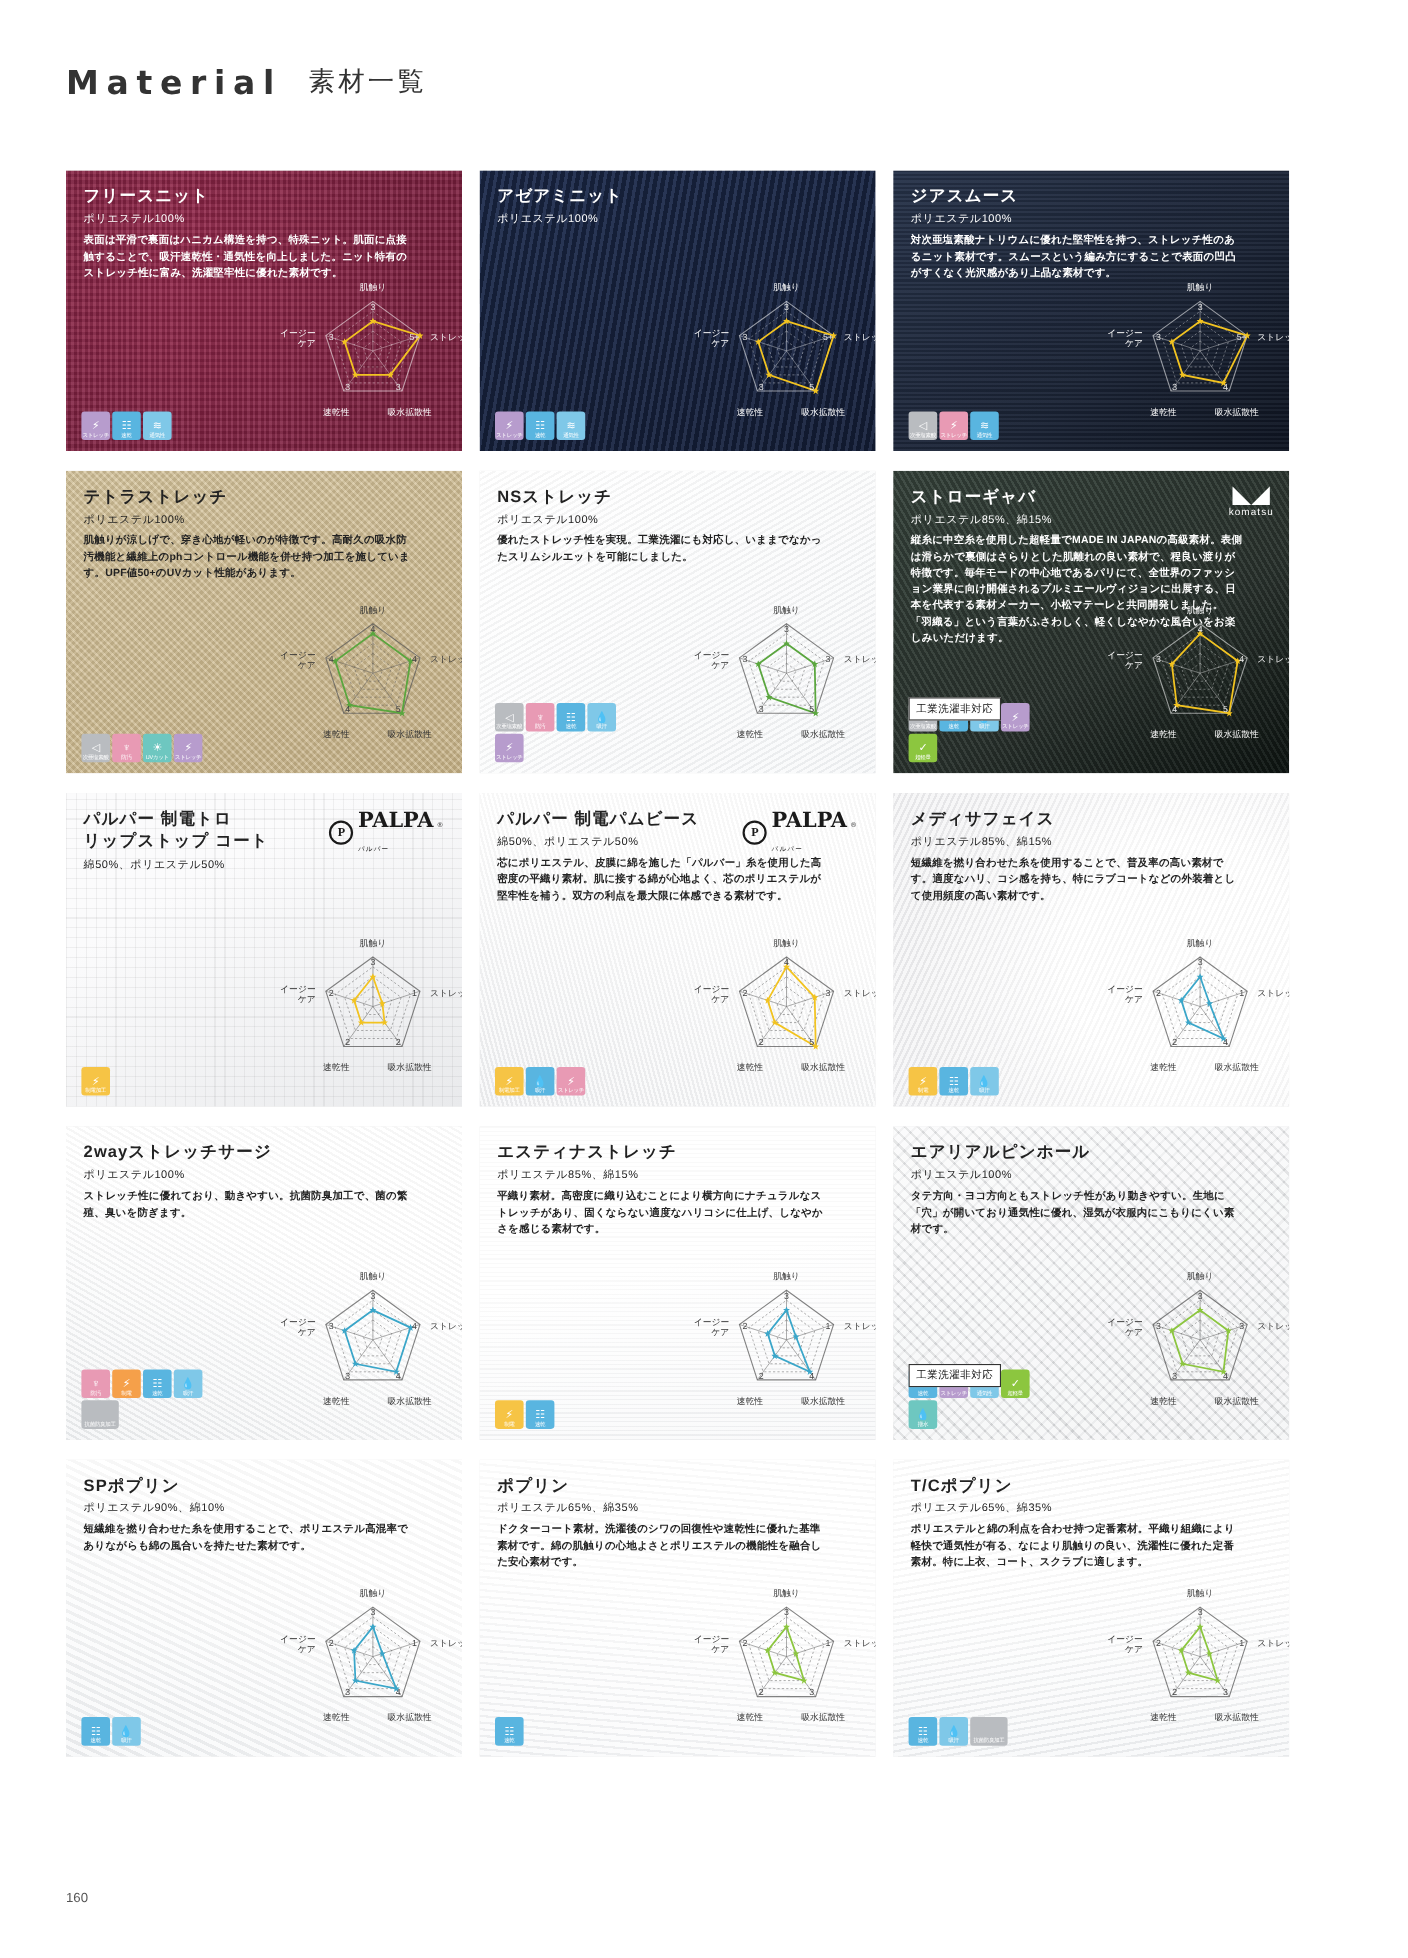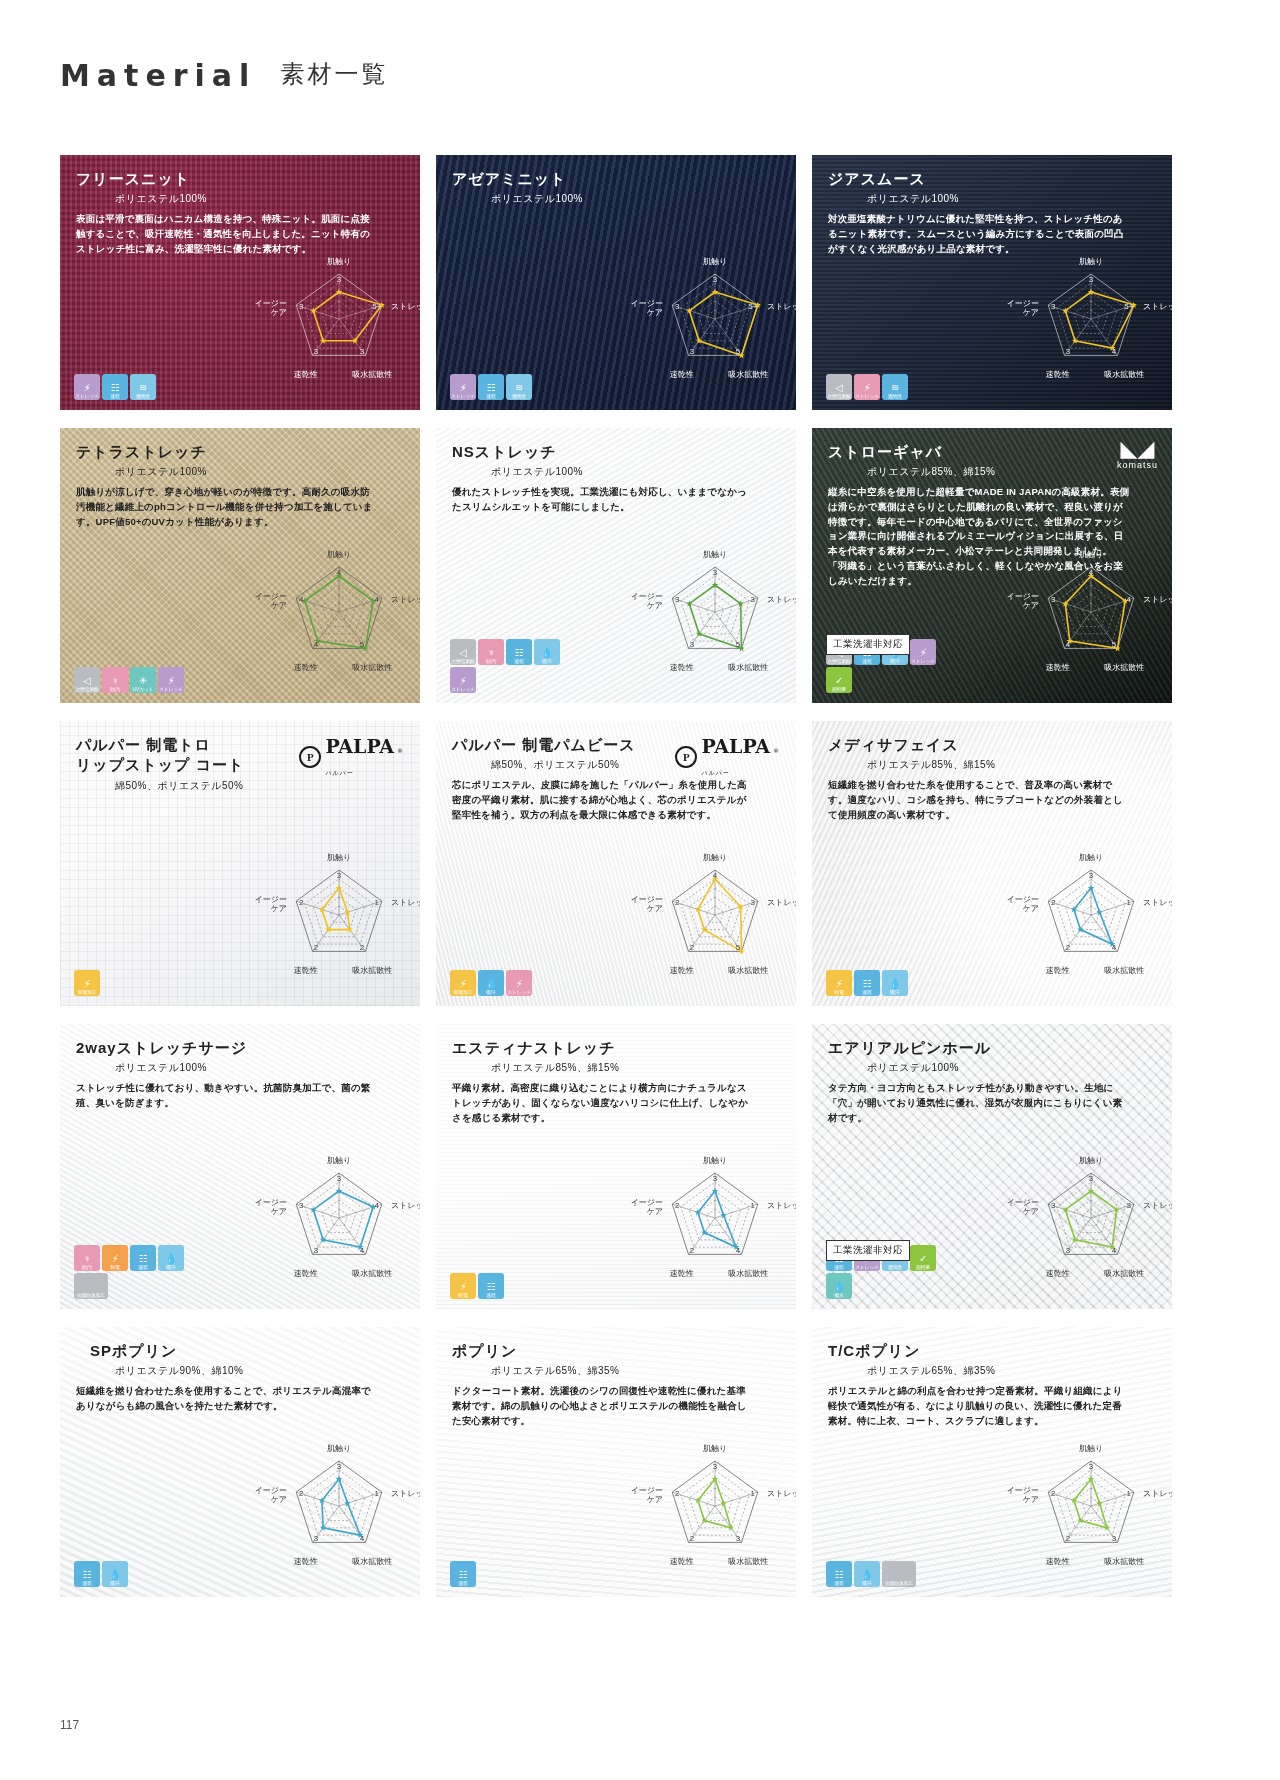--- a/index.html
+++ b/index.html
@@ -30,21 +30,21 @@
     grid-template-rows:255px 275px 285px 285px 270px;
     column-gap:16px;row-gap:18px;
   }
   .card{
     position:relative;overflow:hidden;
     background:#f0f0f0;
   }
   .card .bg{position:absolute;inset:0;}
   .card .inner{position:relative;z-index:3;padding:14px 16px 0 16px;}
   .ttl{font-size:15px;font-weight:bold;letter-spacing:1px;line-height:1.35;}
-  .sub{font-size:10px;margin-top:3px;letter-spacing:.5px;margin-left:39px;}
+  .sub{font-size:10px;margin-top:3px;letter-spacing:.5px;}
   .desc{font-size:9.5px;line-height:1.55;margin-top:6px;width:92%;letter-spacing:.2px;font-weight:bold;}
   .dark .ttl,.dark .sub,.dark .desc{color:#ffffff;}
   .light .ttl,.light .sub,.light .desc{color:#222222;}
 
   
   .radar{position:absolute;z-index:4;}
   .radar svg{display:block;overflow:visible;}
   .radar text{font-size:8px;font-family:"Liberation Sans",sans-serif;}
 
   
@@ -804,21 +804,21 @@
             <div>撥水</div>
           </div>
         </div>
         <div class="badge" style="left: 14px; bottom: 48px;">工業洗濯非対応</div>
       </div>
       <div class="card light">
         <div class="bg" style="background:
         repeating-linear-gradient(25deg, rgba(0,0,0,.03) 0 3px, rgba(255,255,255,.6) 3px 7px),
         linear-gradient(200deg, #ffffff 35%, #eef0f2);"></div>
         <div class="inner">
-          <div class="ttl" style="white-space: pre-line; margin-left: 14px;">SPポプリン</div>
+          <div class="ttl" style="white-space: pre-line;">SPポプリン</div>
           <div class="sub">ポリエステル90%、綿10%</div>
           <div class="desc">短繊維を撚り合わせた糸を使用することで、ポリエステル高混率でありながらも綿の風合いを持たせた素材です。</div>
         </div>
         <div class="radar" style="right: 6px; bottom: 6px;">
           <svg width="150" height="164" viewBox="0 0 150 164">
             <polygon points="75.0,70.0 83.6,76.2 80.3,86.3 69.7,86.3 66.4,76.2" fill="none" stroke="rgba(90,90,90,.75)" stroke-width="0.6" stroke-dasharray="2,2"></polygon>
             <polygon points="75.0,61.0 92.1,73.4 85.6,93.6 64.4,93.6 57.9,73.4" fill="none" stroke="rgba(90,90,90,.75)" stroke-width="0.6" stroke-dasharray="2,2"></polygon>
             <polygon points="75.0,52.0 100.7,70.7 90.9,100.8 59.1,100.8 49.3,70.7" fill="none" stroke="rgba(90,90,90,.75)" stroke-width="0.6" stroke-dasharray="2,2"></polygon>
             <polygon points="75.0,43.0 109.2,67.9 96.2,108.1 53.8,108.1 40.8,67.9" fill="none" stroke="rgba(90,90,90,.75)" stroke-width="0.6" stroke-dasharray="2,2"></polygon>
             <polygon points="75.0,34.0 117.8,65.1 101.5,115.4 48.5,115.4 32.2,65.1" fill="none" stroke="rgba(90,90,90,.75)" stroke-width="1" stroke-dasharray=""></polygon>
@@ -954,14 +954,14 @@
             <div>吸汗</div>
           </div>
           <div class="ic ic-gray wide">
             <div class="gl"></div>
             <div>抗菌防臭加工</div>
           </div>
         </div>
       </div>
     </div>
 
-  <div class="pagenum">117</div>
+  <div class="pagenum">160</div>
 </div>
 
 </body></html>

